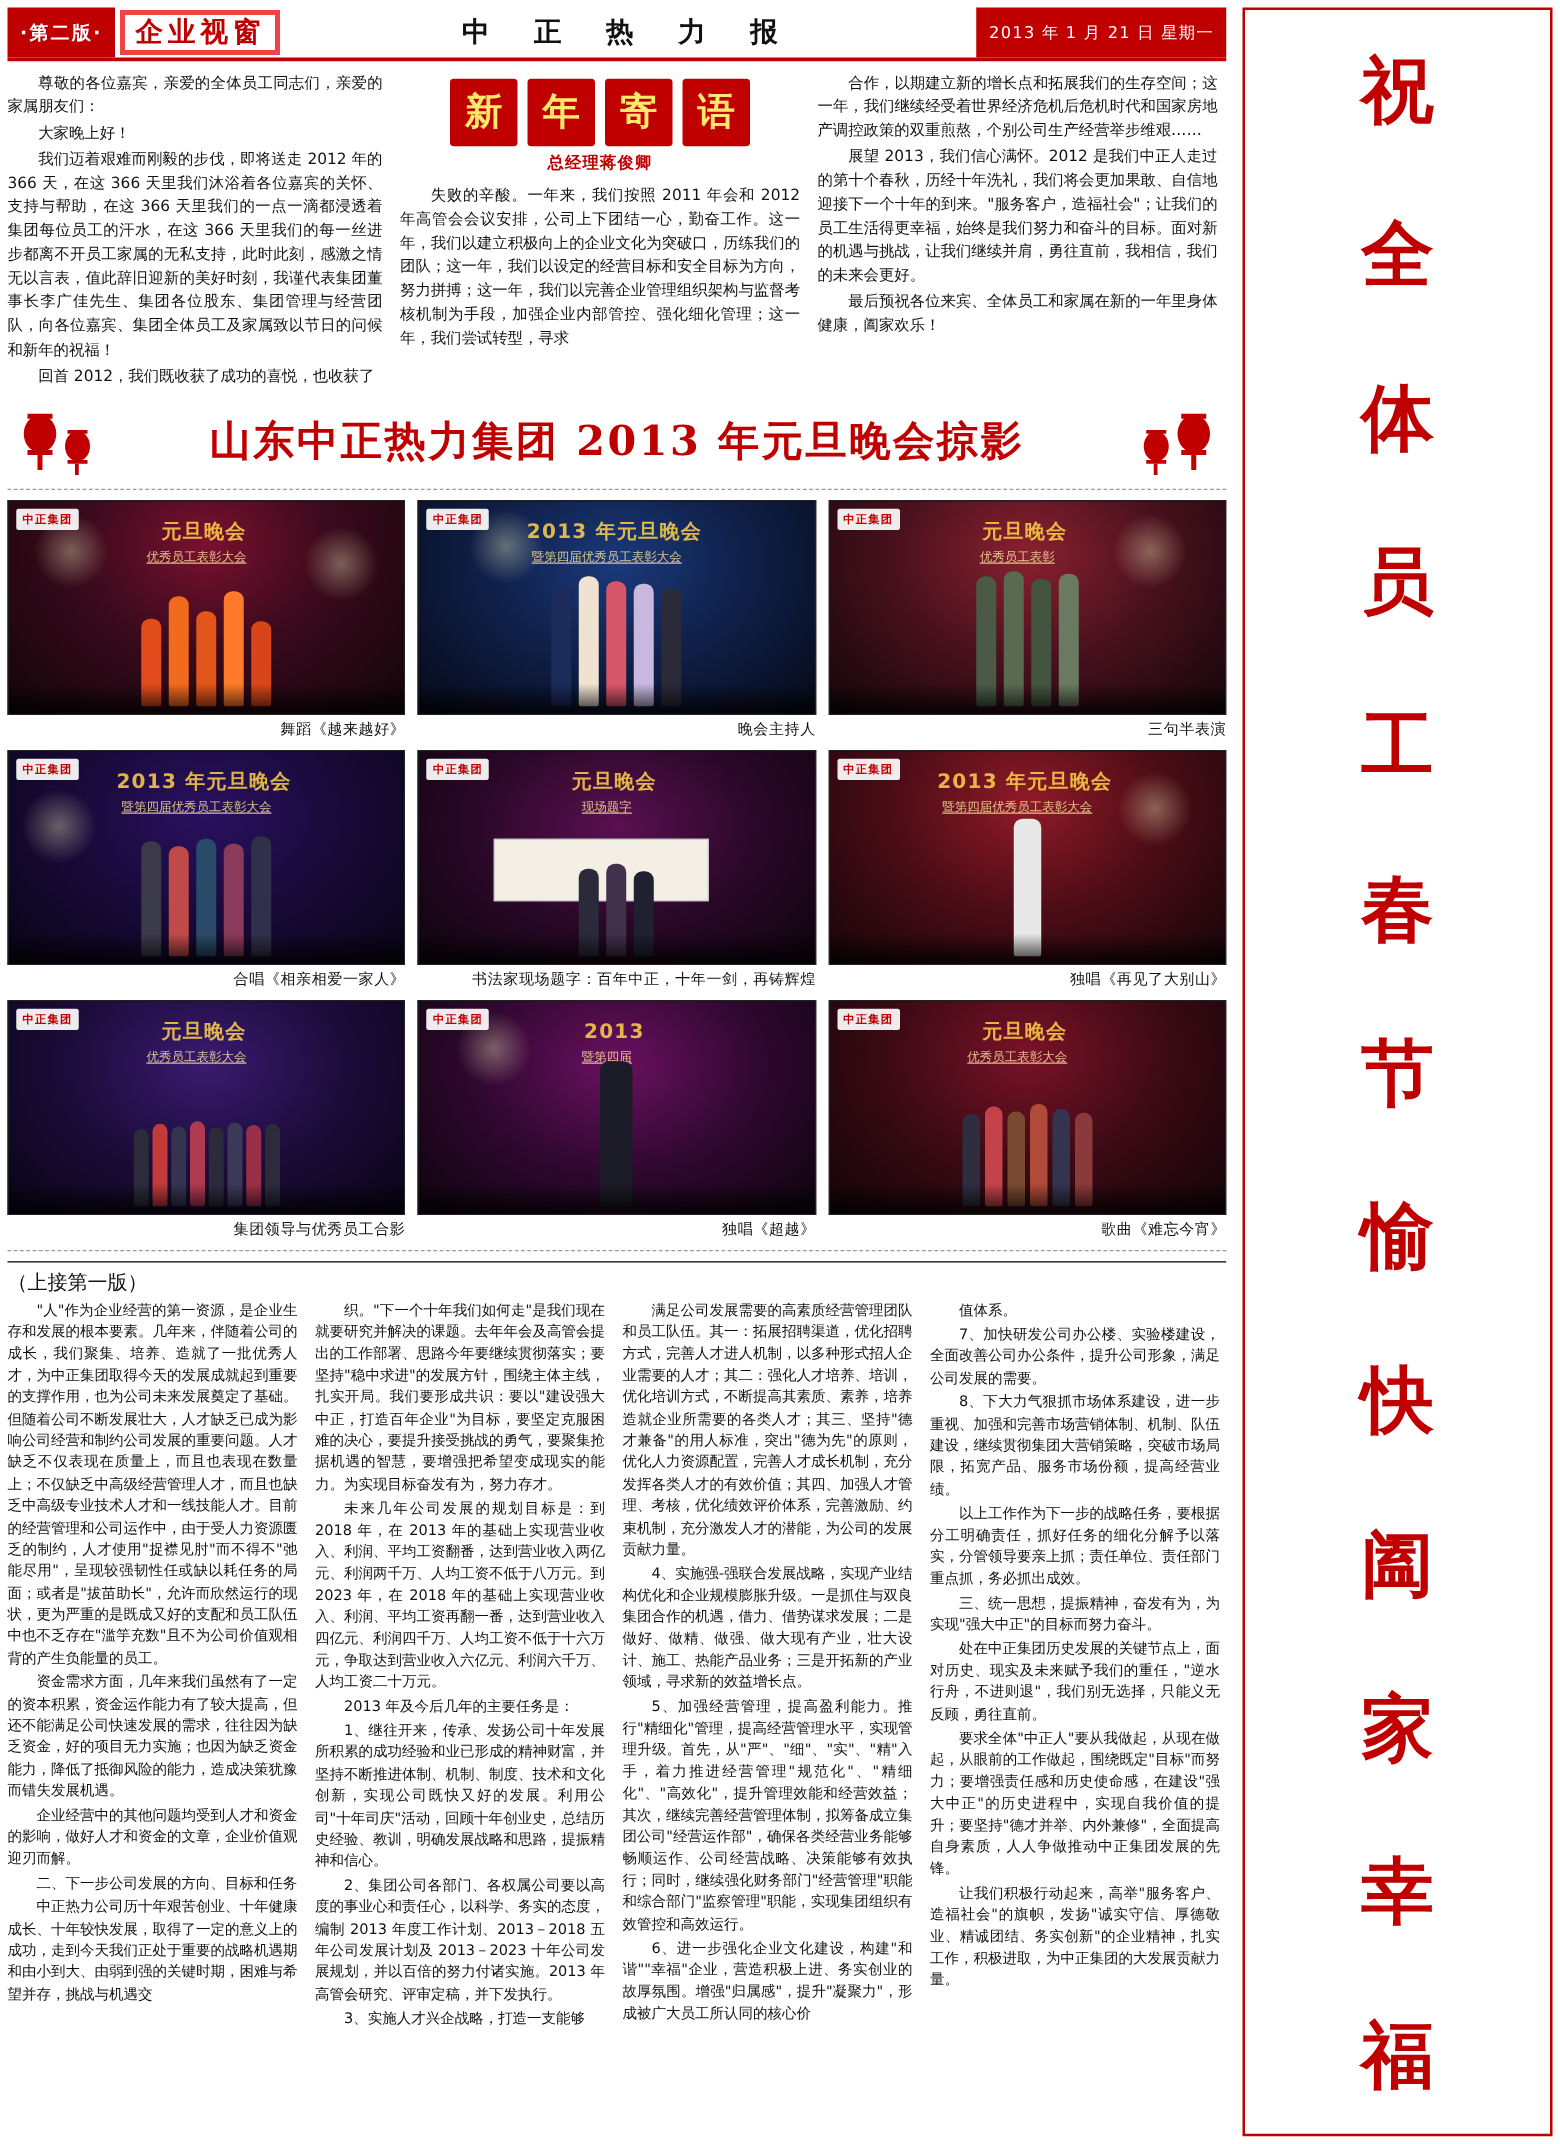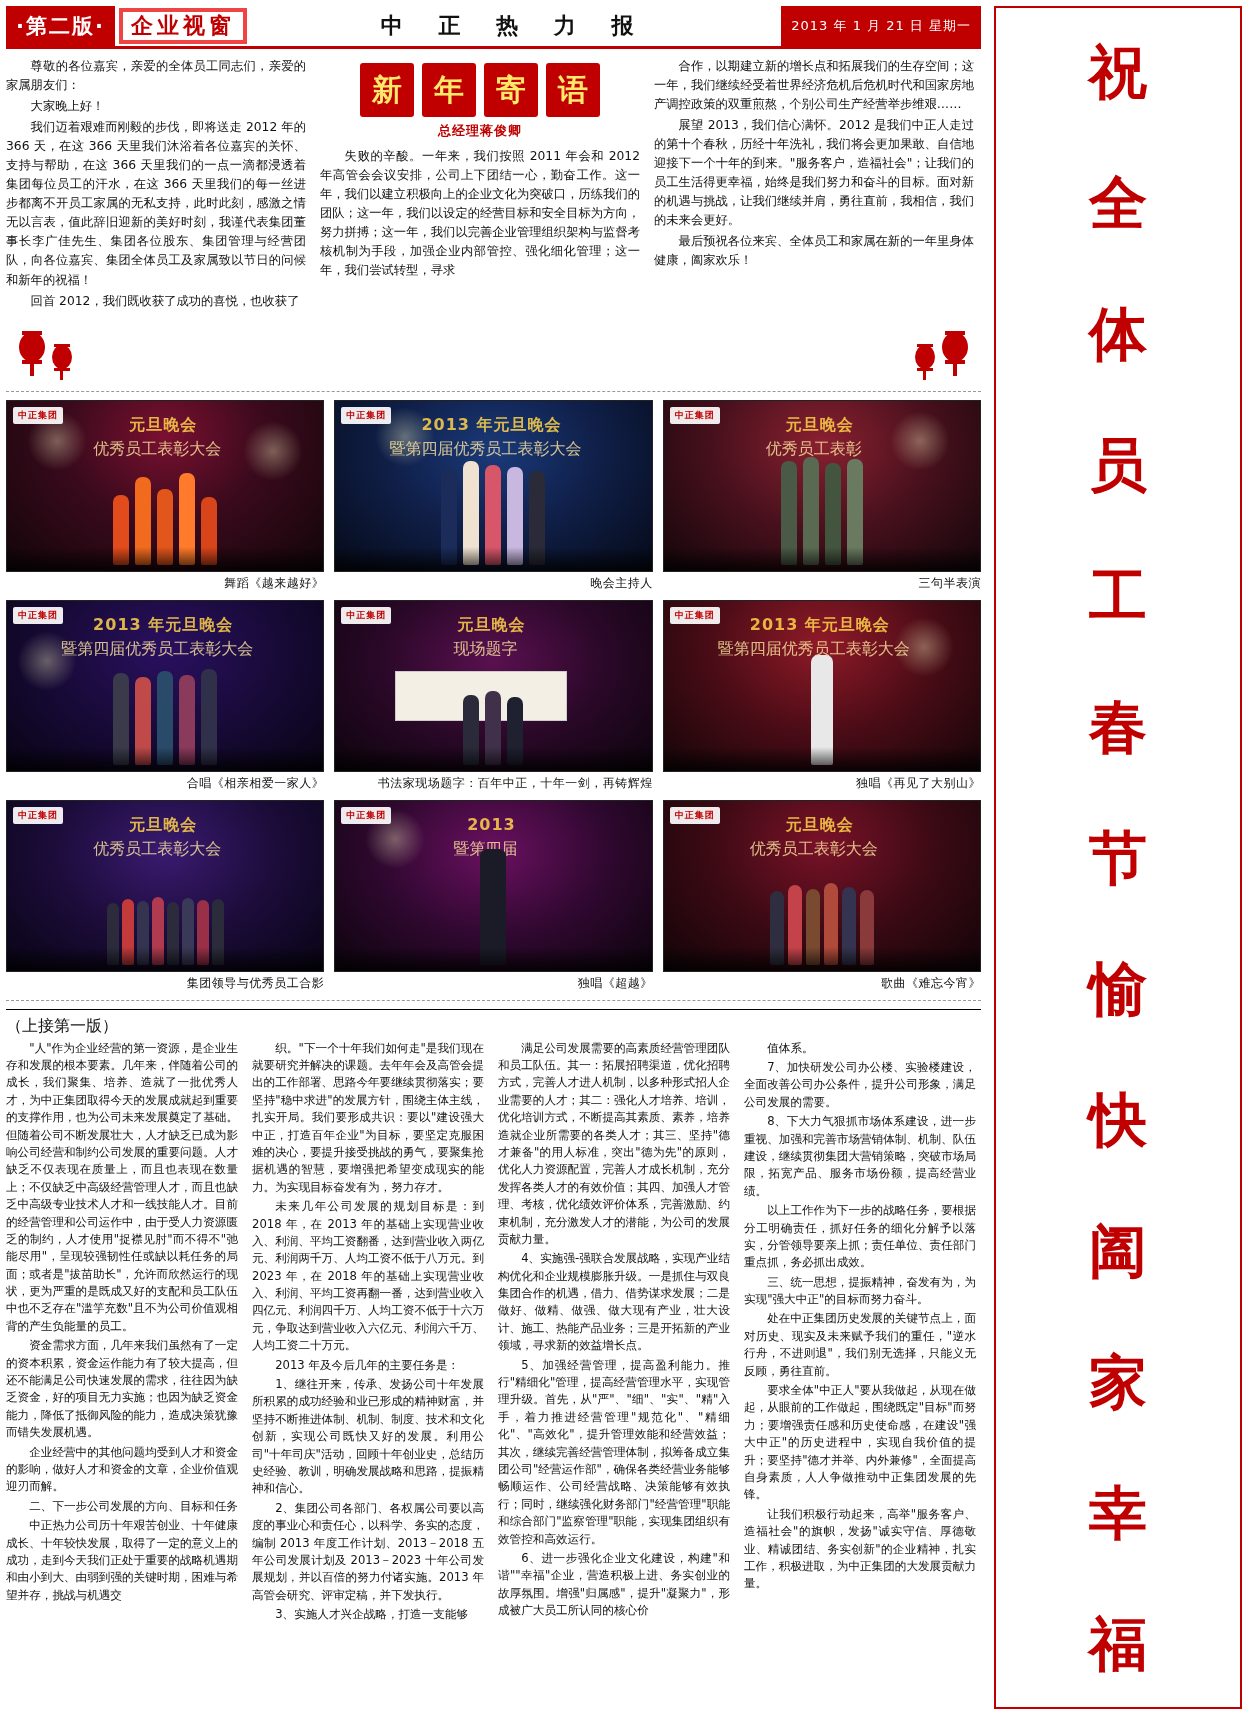--- a/index.html
+++ b/index.html
@@ -1,21 +1,21 @@
 <!DOCTYPE html>
 <html><head>
 <meta charset="utf-8">
 <style>
   html,body{margin:0;padding:0;background:#fff;}
   body{width:1248px;height:1715px;font-family:"DejaVu Sans","Liberation Sans",sans-serif;color:#111;}
   .page{position:relative;width:1248px;height:1715px;box-sizing:border-box;padding:6px;}
 
   
   .masthead{position:relative;height:40px;border-bottom:3px solid #c00000;display:flex;align-items:stretch;width:975px;}
-  .mh-left{display:flex;align-items:center;background:#c00000;color:#fff;padding:4px 10px;font-size:21px;font-weight:bold;letter-spacing:2px;}
+  .mh-left{display:flex;align-items:center;background:#c00000;color:#fff;padding:4px 10px;font-size:15px;font-weight:bold;letter-spacing:2px;}
   .mh-box{display:flex;align-items:center;background:#fff;border:4px solid #ef4444;color:#c00000;font-size:22px;font-weight:bold;letter-spacing:4px;padding:0 8px;margin:2px 0 2px 4px;}
   .mh-title{flex:1;display:flex;align-items:center;justify-content:center;font-size:22px;font-weight:bold;letter-spacing:14px;color:#111;font-family:"DejaVu Serif","Liberation Serif",serif;}
   .mh-date{display:flex;align-items:center;background:#c00000;color:#fff;font-size:13px;padding:0 10px;letter-spacing:1px;}
 
   
   .body-wrap{position:relative;width:975px;}
   .top-section{display:flex;gap:14px;margin-top:8px;}
   .col{font-size:12.3px;line-height:1.55;text-align:justify;font-family:"DejaVu Sans","Liberation Sans",sans-serif;}
   .col p{margin:0 0 2px 0;text-indent:2em;}
   .colA{width:300px;}
@@ -47,21 +47,21 @@
   .s-bg2{background:radial-gradient(ellipse at 50% 30%,#1a3a7a 0%,#10204a 45%,#060a18 100%);}
   .s-bg3{background:radial-gradient(ellipse at 50% 25%,#8a2030 0%,#46101c 50%,#14060a 100%);}
   .s-bg4{background:radial-gradient(ellipse at 50% 30%,#2a1060 0%,#180a38 50%,#080414 100%);}
   .s-bg5{background:radial-gradient(ellipse at 50% 35%,#5a1050 0%,#2a0828 50%,#0c040c 100%);}
   .s-bg6{background:radial-gradient(ellipse at 50% 25%,#901a28 0%,#4a0c16 50%,#150508 100%);}
   .s-bg7{background:radial-gradient(ellipse at 50% 30%,#3a1a70 0%,#1c0c3a 50%,#080414 100%);}
   .s-bg8{background:radial-gradient(ellipse at 50% 30%,#6a1060 0%,#300830 50%,#0c040c 100%);}
   .s-bg9{background:radial-gradient(ellipse at 50% 25%,#7a1228 0%,#3c0a14 50%,#120408 100%);}
   .logo-badge{position:absolute;left:6px;top:6px;background:rgba(255,255,255,.92);color:#c00000;font-size:9px;font-weight:bold;padding:2px 5px;border-radius:2px;letter-spacing:1px;}
   .stage-title{position:absolute;left:0;right:4px;top:14px;text-align:center;color:#ffd24a;font-size:16px;font-weight:bold;opacity:.85;letter-spacing:1px;}
-  .stage-sub{position:absolute;left:0;right:16px;top:38px;text-align:center;color:#ffe7a0;font-size:16px;opacity:.8;}
+  .stage-sub{position:absolute;left:0;right:16px;top:38px;text-align:center;color:#ffe7a0;font-size:10px;opacity:.8;text-decoration:underline;}
   .figs{position:absolute;left:0;right:0;bottom:6px;display:flex;justify-content:center;align-items:flex-end;gap:6px;}
   .fig{width:16px;border-radius:7px 7px 2px 2px;}
   .floor{position:absolute;left:0;right:0;bottom:0;height:24px;background:linear-gradient(#00000000,#000000cc);}
   .spot{position:absolute;width:60px;height:60px;border-radius:50%;background:radial-gradient(circle,rgba(255,255,200,.35),rgba(255,255,200,0) 70%);}
 
   
   .bottom{margin-top:8px;border-top:1px solid #000;padding-top:6px;}
   .cont-note{font-size:16px;margin-bottom:3px;}
   .bcols{display:flex;gap:14px;}
   .bcol{width:232px;font-size:11.6px;line-height:1.5;text-align:justify;}
@@ -123,20 +123,21 @@
             <rect x="12" y="6" width="20" height="4"></rect>
             <rect x="12" y="35" width="20" height="4"></rect>
             <rect x="20" y="39" width="4" height="12"></rect>
             <ellipse cx="52" cy="32" rx="10" ry="12"></ellipse>
             <rect x="44" y="19" width="16" height="3"></rect>
             <rect x="44" y="43" width="16" height="3"></rect>
             <rect x="50" y="46" width="3" height="9"></rect>
           </g>
         </svg>
       </div>
+      <div class="banner-text">山东中正热力集团 2013 年元旦晚会掠影</div>
       <div class="lantern r">
         <svg width="80" height="58" viewBox="0 0 80 58" aria-hidden="true">
           <g fill="#c00000">
             <ellipse cx="58" cy="22" rx="13" ry="15"></ellipse>
             <rect x="48" y="6" width="20" height="4"></rect>
             <rect x="48" y="35" width="20" height="4"></rect>
             <rect x="56" y="39" width="4" height="12"></rect>
             <ellipse cx="28" cy="32" rx="10" ry="12"></ellipse>
             <rect x="20" y="19" width="16" height="3"></rect>
             <rect x="20" y="43" width="16" height="3"></rect>

